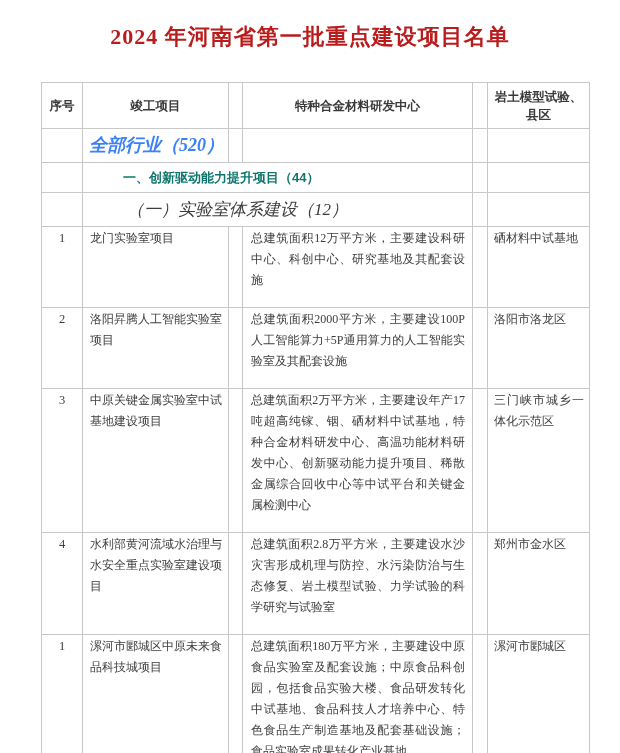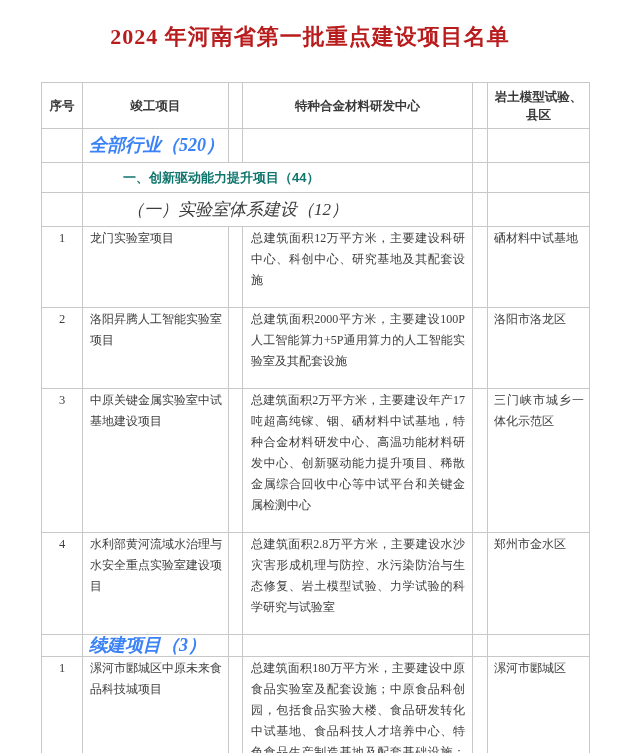--- a/index.html
+++ b/index.html
@@ -180,28 +180,20 @@
         <td class="location">三门峡市城乡一体化示范区</td>
       </tr>
       <tr>
         <td class="num">4</td>
         <td class="name">水利部黄河流域水治理与水安全重点实验室建设项目</td>
         <td class="gap"></td>
         <td class="content">总建筑面积2.8万平方米，主要建设水沙灾害形成机理与防控、水污染防治与生态修复、岩土模型试验、力学试验的科学研究与试验室</td>
         <td class="gap"></td>
         <td class="location">郑州市金水区</td>
       </tr>
-      <tr style="height: 20px;">
-        <td class="num"></td>
-        <td class="label-cell">续建项目（3）</td>
-        <td class="gap"></td>
-        <td class="content"></td>
-        <td class="gap"></td>
-        <td class="location"></td>
-      </tr>
       <tr>
         <td class="num">1</td>
         <td class="name">漯河市郾城区中原未来食品科技城项目</td>
         <td class="gap"></td>
         <td class="content">总建筑面积180万平方米，主要建设中原食品实验室及配套设施；中原食品科创园，包括食品实验大楼、食品研发转化中试基地、食品科技人才培养中心、特色食品生产制造基地及配套基础设施；食品实验室成果转化产业基地</td>
         <td class="gap"></td>
         <td class="location">漯河市郾城区</td>
       </tr>
     </tbody>
 </table>

